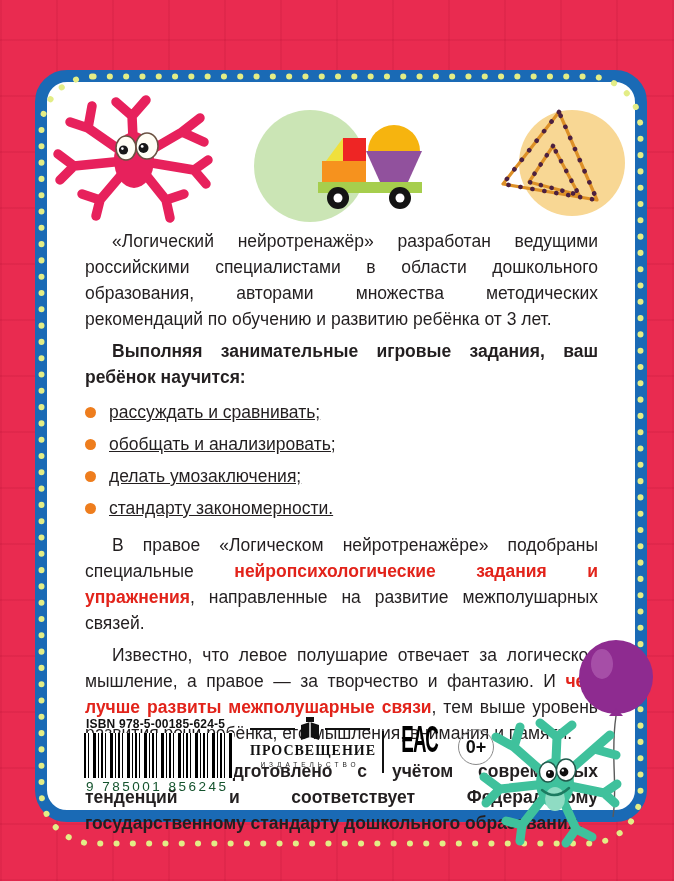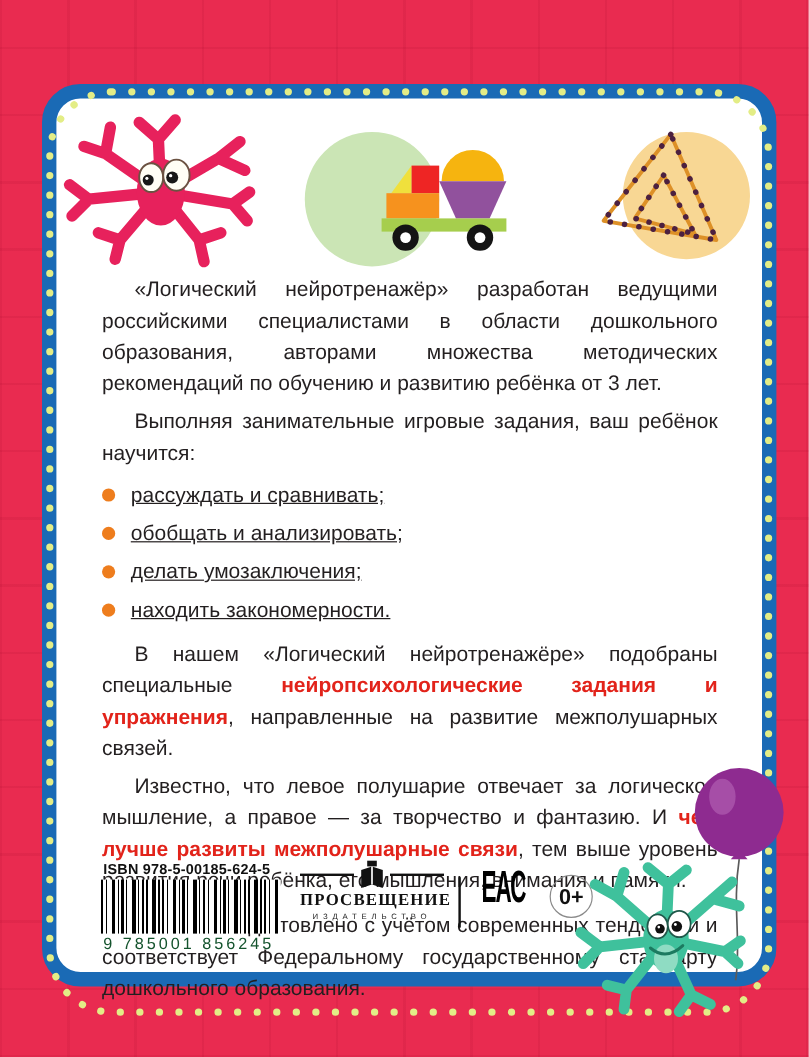--- a/index.html
+++ b/index.html
@@ -21,21 +21,21 @@
 
   .top-row { position:relative; height:142px; }
   .deco { position:absolute; }
   .deco-neuron-pink { left:3px; top:10px; }
   .deco-truck { left:203px; top:22px; }
   .deco-matches { left:450px; top:24px; }
 
   .text-block { padding:4px 37px 0 38px; color:#231f20; font-size:17.5px;
     line-height:26px; text-align:justify; }
   .para { text-indent:27px; margin-bottom:6px; }
-  .para.bold { font-weight:400; }
+  .para.bold { font-weight:700; }
   .para.last-gap { margin-top:12px; margin-bottom:0; }
   .red-accent { color:#e2231a; font-weight:700; }
 
   ul.learn-list { list-style:none; margin:2px 0 8px 0;text-decoration:underline; }
   ul.learn-list li { display:flex; align-items:center; padding:3px 0; text-align:left; }
   .bullet-dot { width:11px; height:11px; border-radius:50%; background:#ee7d1d;
     margin-right:13px; flex:0 0 auto; }
 
   .footer { position:absolute; left:37px; bottom:16px; display:flex; align-items:flex-start;margin-top:36px; }
   .barcode-wrap { width:150px; }
@@ -135,25 +135,25 @@
         <li>
           <span class="bullet-dot"></span>
           <span>обобщать и анализировать;</span>
         </li>
         <li>
           <span class="bullet-dot"></span>
           <span>делать умозаключения;</span>
         </li>
         <li>
           <span class="bullet-dot"></span>
-          <span>находить закономерности.</span>
+          <span>стандарту закономерности.</span>
         </li>
       </ul>
 
-      <p class="para"><span>В нашем «Логический нейротренажёре» подобраны специальные </span><span class="red-accent">нейропсихологические задания и упражнения</span><span>, направленные на развитие межполушарных связей.</span></p>
+      <p class="para"><span>В правое «Логическом нейротренажёре» подобраны специальные </span><span class="red-accent">нейропсихологические задания и упражнения</span><span>, направленные на развитие межполушарных связей.</span></p>
 
       <p class="para"><span>Известно, что левое полушарие отвечает за логическое мышление, а правое — за творчество и фантазию. И </span><span class="red-accent">чем лучше развиты межполушарные связи</span><span>, тем выше уровень развития речи ребёнка, его мышления, внимания и памяти.</span></p>
 
       <p class="para bold last-gap">Пособие подготовлено с учётом современных тенденций и соответствует Федеральному государственному стандарту дошкольного образования.</p>
     </div>
 
     <div class="footer">
 
       <div class="barcode-wrap">
         <div class="isbn">ISBN 978-5-00185-624-5</div>

